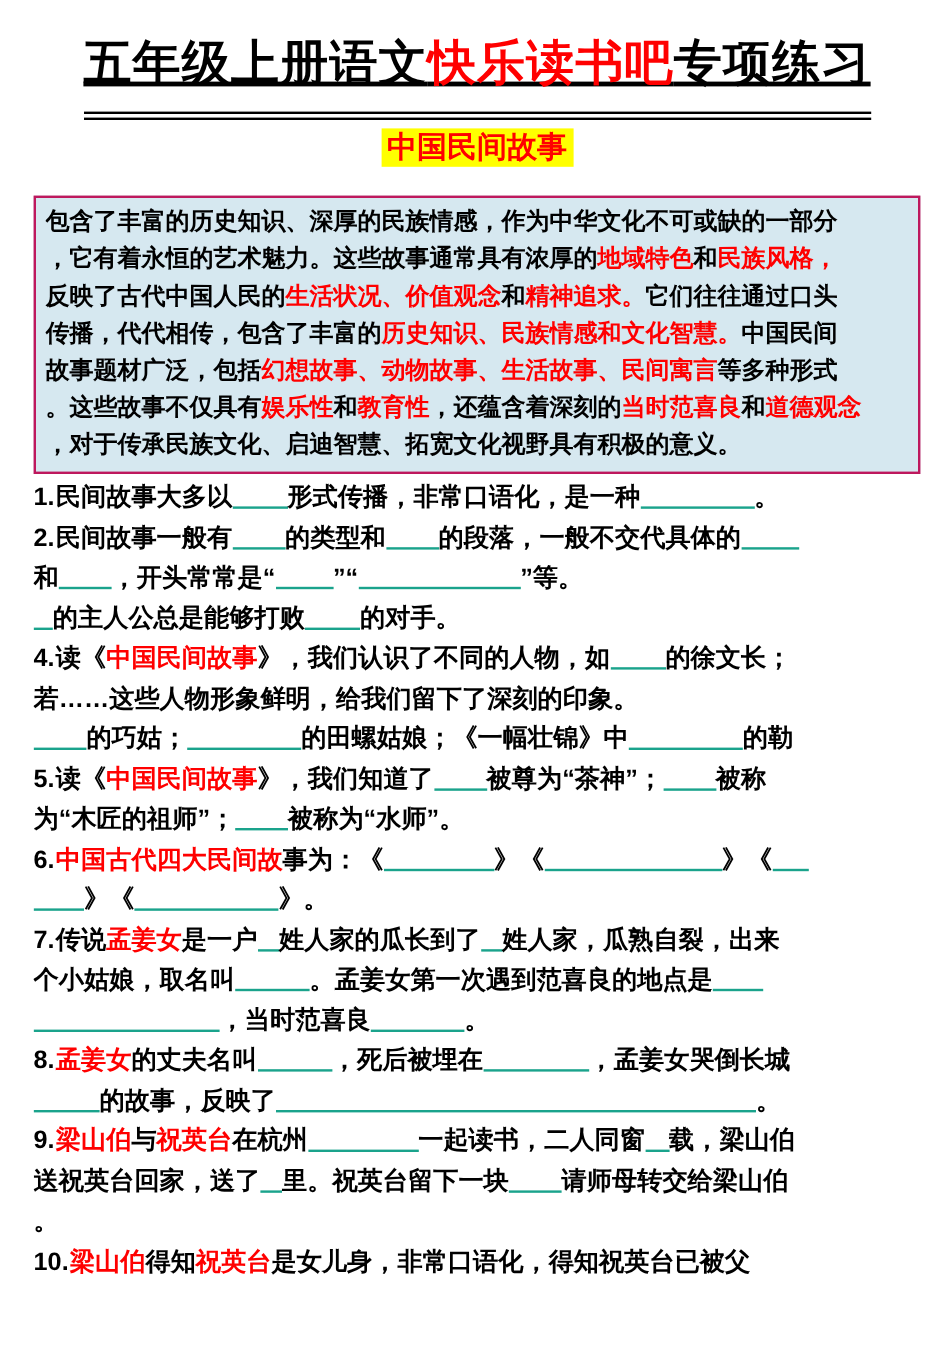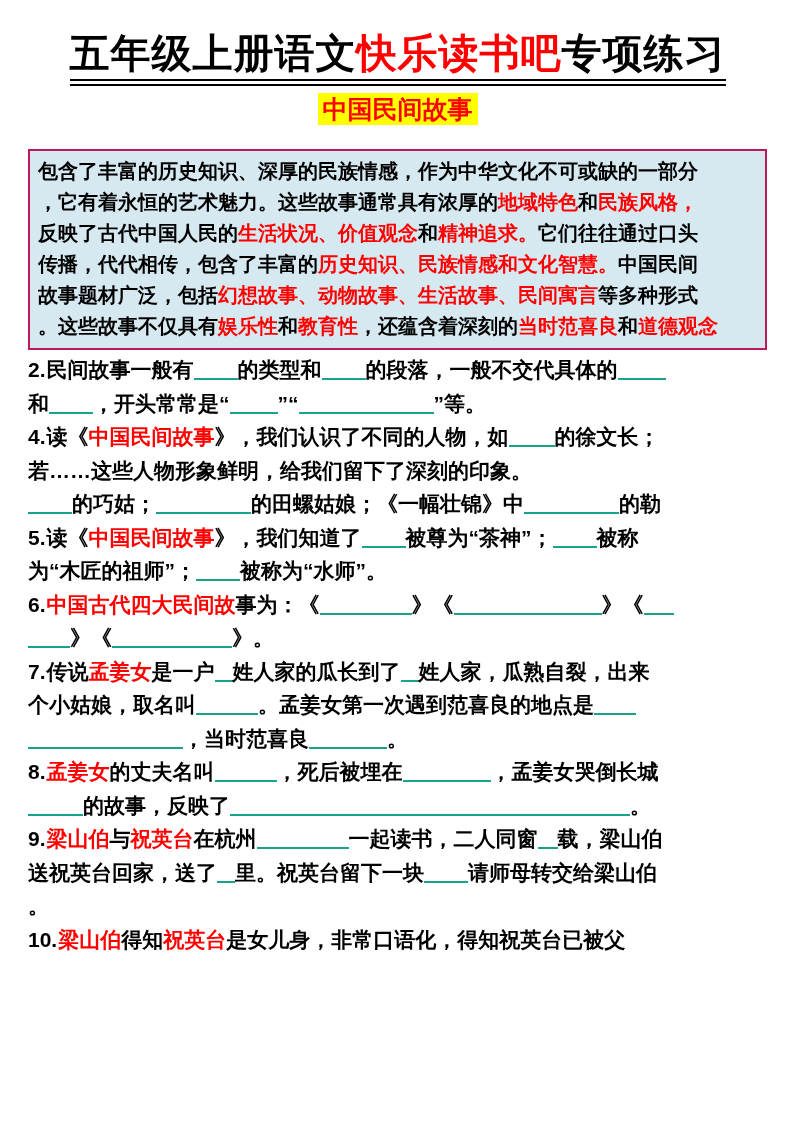--- a/index.html
+++ b/index.html
@@ -26,21 +26,22 @@
     margin-top:30px;
     font-size:40px;
     letter-spacing:1px;
     font-family:"DejaVu Serif","Liberation Serif",serif;
     font-weight:700;
     line-height:1.15;
   }
   .title-inner{
     display:inline-block;
     border-bottom:7px double #000;
-    padding-bottom:3px;
+    padding-bottom:17px;
+    text-decoration:underline;
   }
 
   .subtitle-wrap{text-align:center;margin-top:7px;}
   .subtitle{
     display:inline-block;
     background:var(--yellow);
     color:var(--red);
     font-size:25px;
     padding:1px 5px;
     line-height:1.2;
@@ -93,25 +94,28 @@
     <span class="subtitle">中国民间故事</span>
   </div>
 
   <div class="intro-box" id="intro-box">
       <div class="intro-line"><span>包含了丰富的历史知识、深厚的民族情感，作为中华文化不可或缺的一部分</span></div>
       <div class="intro-line"><span>，它有着永恒的艺术魅力。这些故事通常具有浓厚的</span><span class="red-t">地域特色</span><span>和</span><span class="red-t">民族风格，</span></div>
       <div class="intro-line"><span>反映了古代中国人民的</span><span class="red-t">生活状况、价值观念</span><span>和</span><span class="red-t">精神追求。</span><span>它们往往通过口头</span></div>
       <div class="intro-line"><span>传播，代代相传，包含了丰富的</span><span class="red-t">历史知识、民族情感和文化智慧。</span><span>中国民间</span></div>
       <div class="intro-line"><span>故事题材广泛，包括</span><span class="red-t">幻想故事、动物故事、生活故事、民间寓言</span><span>等多种形式</span></div>
       <div class="intro-line"><span>。这些故事不仅具有</span><span class="red-t">娱乐性</span><span>和</span><span class="red-t">教育性</span><span>，还蕴含着深刻的</span><span class="red-t">当时范喜良</span><span>和</span><span class="red-t">道德观念</span></div>
+      <div class="intro-line"><span>，对于传承民族文化、启迪智慧、拓宽文化视野具有积极的意义。</span></div>
     </div>
 
   <div class="questions" id="questions">
+      <div class="q-line"><span class="q-num">1.</span><span>民间故事大多以</span><span class="blank" style="width: 46px;"></span><span>形式传播，非常口语化，是一种</span><span class="blank" style="width: 95px;"></span><span>。</span></div>
       <div class="q-line"><span class="q-num">2.</span><span>民间故事一般有</span><span class="blank" style="width: 44px;"></span><span>的类型和</span><span class="blank" style="width: 44px;"></span><span>的段落，一般不交代具体的</span><span class="blank" style="width: 48px;"></span></div>
       <div class="q-line"><span>和</span><span class="blank" style="width: 44px;"></span><span>，开头常常是“</span><span class="blank" style="width: 48px;"></span><span>”“</span><span class="blank" style="width: 135px;"></span><span>”等。</span></div>
+      <div class="q-line"><span class="blank" style="width: 16px;"></span><span>的主人公总是能够打败</span><span class="blank" style="width: 46px;"></span><span>的对手。</span></div>
       <div class="q-line"><span class="q-num">4.</span><span>读《</span><span class="red-t">中国民间故事</span><span>》，我们认识了不同的人物，如</span><span class="blank" style="width: 46px;"></span><span>的徐文长；</span></div>
       <div class="q-line"><span>若……这些人物形象鲜明，给我们留下了深刻的印象。</span></div>
       <div class="q-line"><span class="blank" style="width: 44px;"></span><span>的巧姑；</span><span class="blank" style="width: 95px;"></span><span>的田螺姑娘；《一幅壮锦》中</span><span class="blank" style="width: 95px;"></span><span>的勒</span></div>
       <div class="q-line"><span class="q-num">5.</span><span>读《</span><span class="red-t">中国民间故事</span><span>》，我们知道了</span><span class="blank" style="width: 44px;"></span><span>被尊为“茶神”；</span><span class="blank" style="width: 44px;"></span><span>被称</span></div>
       <div class="q-line"><span>为“木匠的祖师”；</span><span class="blank" style="width: 44px;"></span><span>被称为“水师”。</span></div>
       <div class="q-line"><span class="q-num">6.</span><span class="red-t">中国古代四大民间故</span><span>事为：《</span><span class="blank" style="width: 92px;"></span><span>》《</span><span class="blank" style="width: 148px;"></span><span>》《</span><span class="blank" style="width: 30px;"></span></div>
       <div class="q-line"><span class="blank" style="width: 42px;"></span><span>》《</span><span class="blank" style="width: 120px;"></span><span>》。</span></div>
       <div class="q-line"><span class="q-num">7.</span><span>传说</span><span class="red-t">孟姜女</span><span>是一户</span><span class="blank" style="width: 18px;"></span><span>姓人家的瓜长到了</span><span class="blank" style="width: 18px;"></span><span>姓人家，瓜熟自裂，出来</span></div>
       <div class="q-line"><span>个小姑娘，取名叫</span><span class="blank" style="width: 62px;"></span><span>。孟姜女第一次遇到范喜良的地点是</span><span class="blank" style="width: 42px;"></span></div>
       <div class="q-line"><span class="blank" style="width: 155px;"></span><span>，当时范喜良</span><span class="blank" style="width: 78px;"></span><span>。</span></div>

